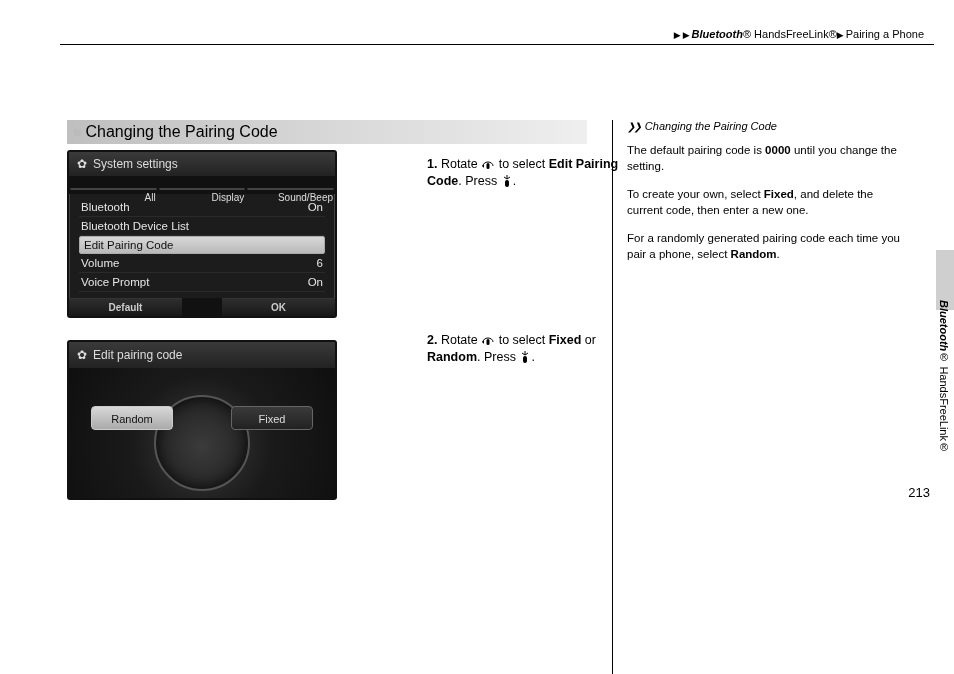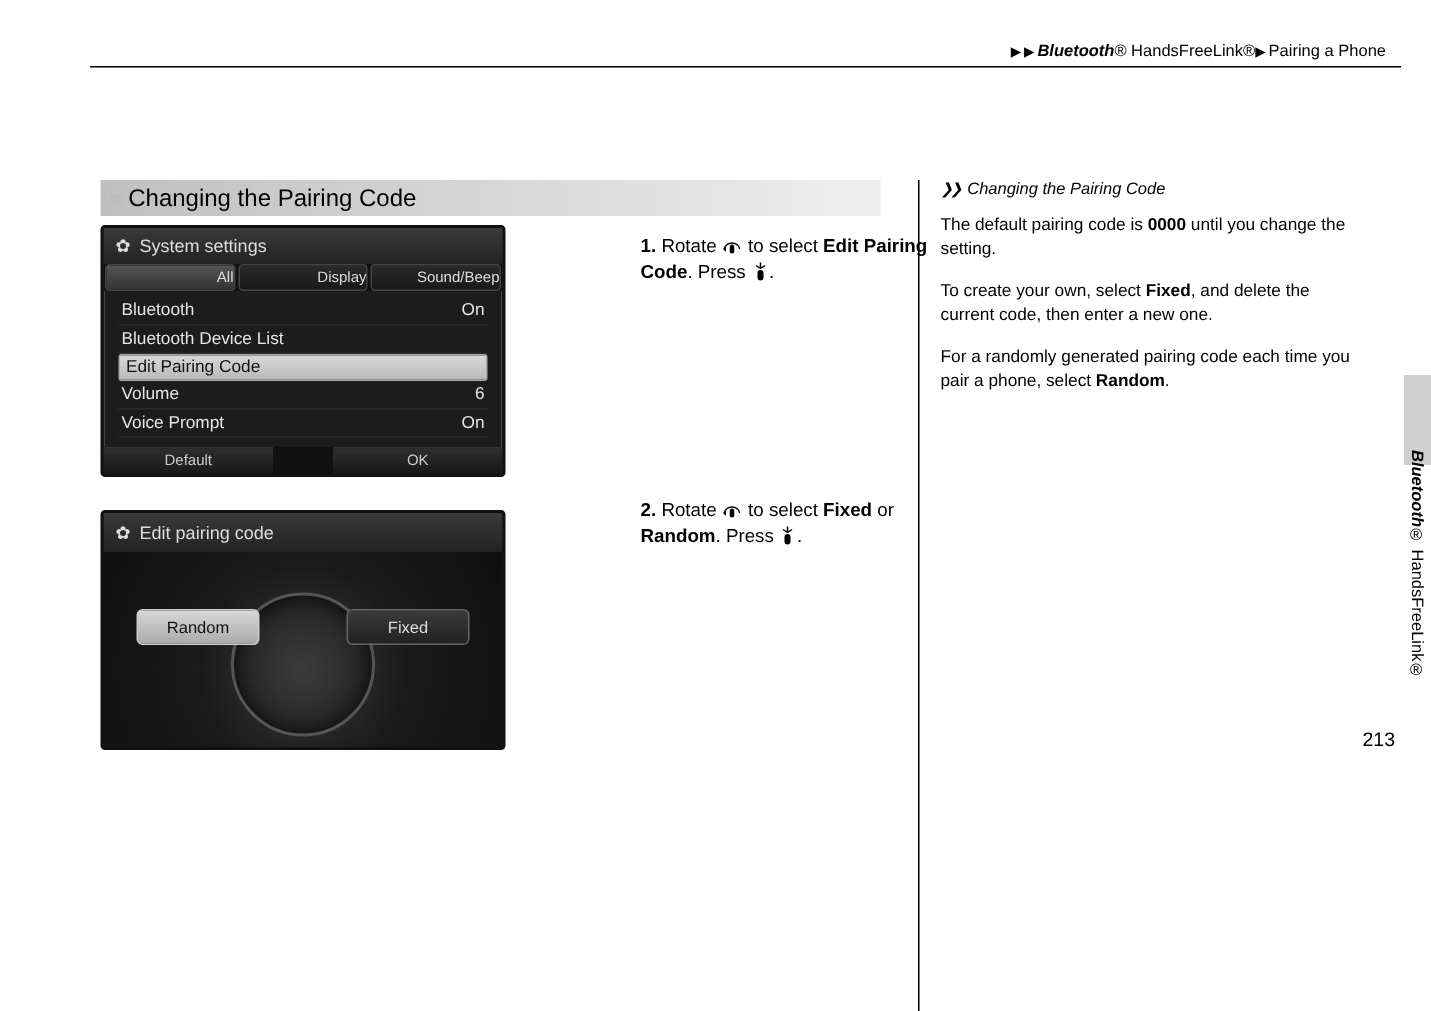--- a/index.html
+++ b/index.html
@@ -24,29 +24,29 @@
   .nav-path .cursor { display:inline-block; width:10px; }
   .tri-small { font-size: 9px; }
 
   
   .scr { width: 270px; border: 2px solid #111; border-radius: 3px; background: #1c1c1c;
          font-family: Arial, sans-serif; color: #ddd; overflow:hidden; box-shadow: 0 0 0 1px #444 inset;}
   .scr-title { background: linear-gradient(#3a3a3a,#222); font-size:12px; padding:5px 8px; display:flex; align-items:center; gap:6px;}
   .scr-title .gear { font-size:12px; }
   .scr-tabs { display:flex; background:#111; height:18px; }
   .scr-tab { flex:1; font-size:10px; text-align:right; line-height:18px; border:1px solid #444;
-             background: linear-gradient(#2a2a2a,#181818); border-radius:3px; margin:0 1px;}
+             background: linear-gradient(#2a2a2a,#181818); border-radius:3px; margin:12px 1px;}
   .scr-tab.sel { background: linear-gradient(#555,#333); }
   .scr-list { padding:4px 10px 6px 10px; }
   .scr-row { display:flex; justify-content:space-between; font-size:11.5px; padding:3px 2px;
              border-bottom:1px solid #2a2a2a; color:#e5e5e5;}
   .scr-row.sel { background: linear-gradient(#d8d8d8,#b9b9b9); color:#111; border:1px solid #aaa; border-radius:2px; padding:2px 4px; }
   .scr-bottom { display:flex; background:#111; height:18px; }
   .scr-bottom .btn { flex:1; font-size:10px; text-align:center; line-height:18px; color:#ccc;
-                     background: linear-gradient(#2e2e2e,#181818); border-top:1px solid #333;}
+                     background: linear-gradient(#2e2e2e,#181818); border-top:1px solid #333;font-weight:bold;}
   .scr-bottom .gap { width:40px; }
 
   
   .scr2 { margin-top: 22px; width:270px; border:2px solid #111; border-radius:3px; background:#1a1a1a; color:#ddd; overflow:hidden;}
   .scr2-title { background: linear-gradient(#3a3a3a,#222); font-size:12px; padding:6px 8px; display:flex; align-items:center; gap:6px;}
   .scr2-body { position:relative; height:130px; background: radial-gradient(circle at 50% 60%, #3b3b3b 0%, #1a1a1a 45%, #0f0f0f 100%); }
   .dial { position:absolute; left:50%; top:58%; width:96px; height:96px; margin-left:-48px; margin-top:-48px;
           border:2px solid #555; border-radius:50%; box-shadow: 0 0 15px rgba(0,0,0,.8) inset;}
   .opt-btn { position:absolute; top:38px; width:82px; height:24px; line-height:24px; text-align:center;
              font-size:11px; border:1px solid #666; border-radius:4px; color:#ddd;

